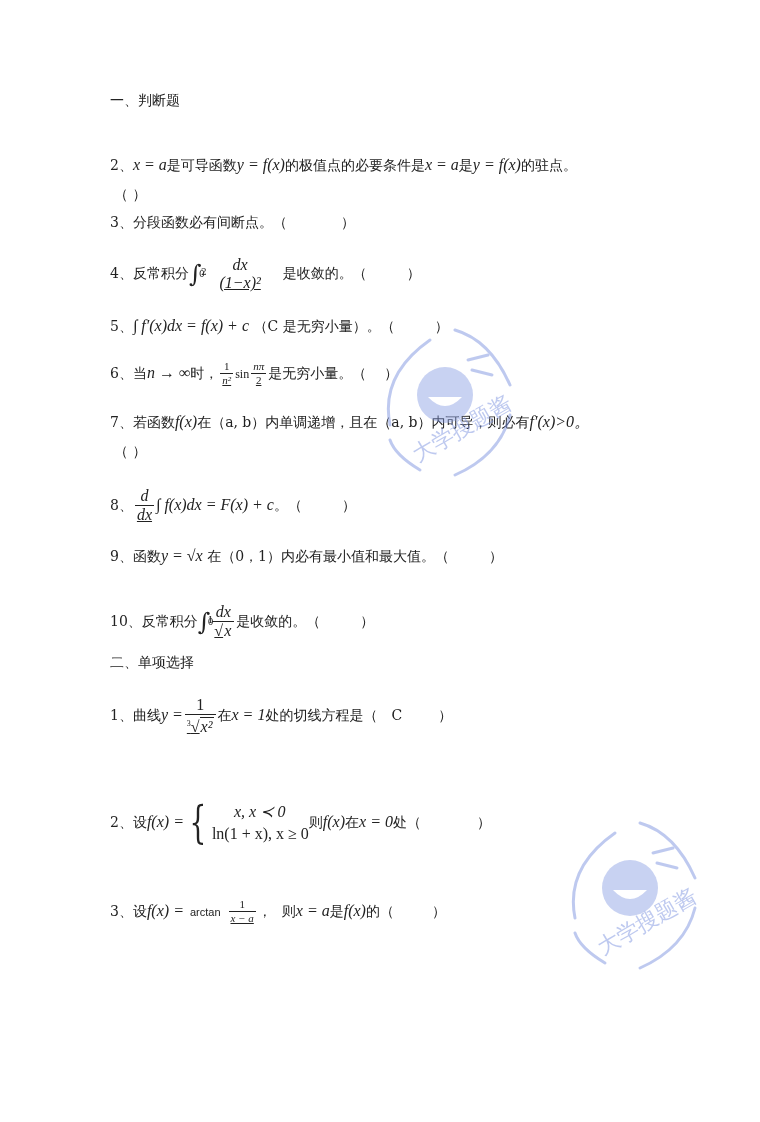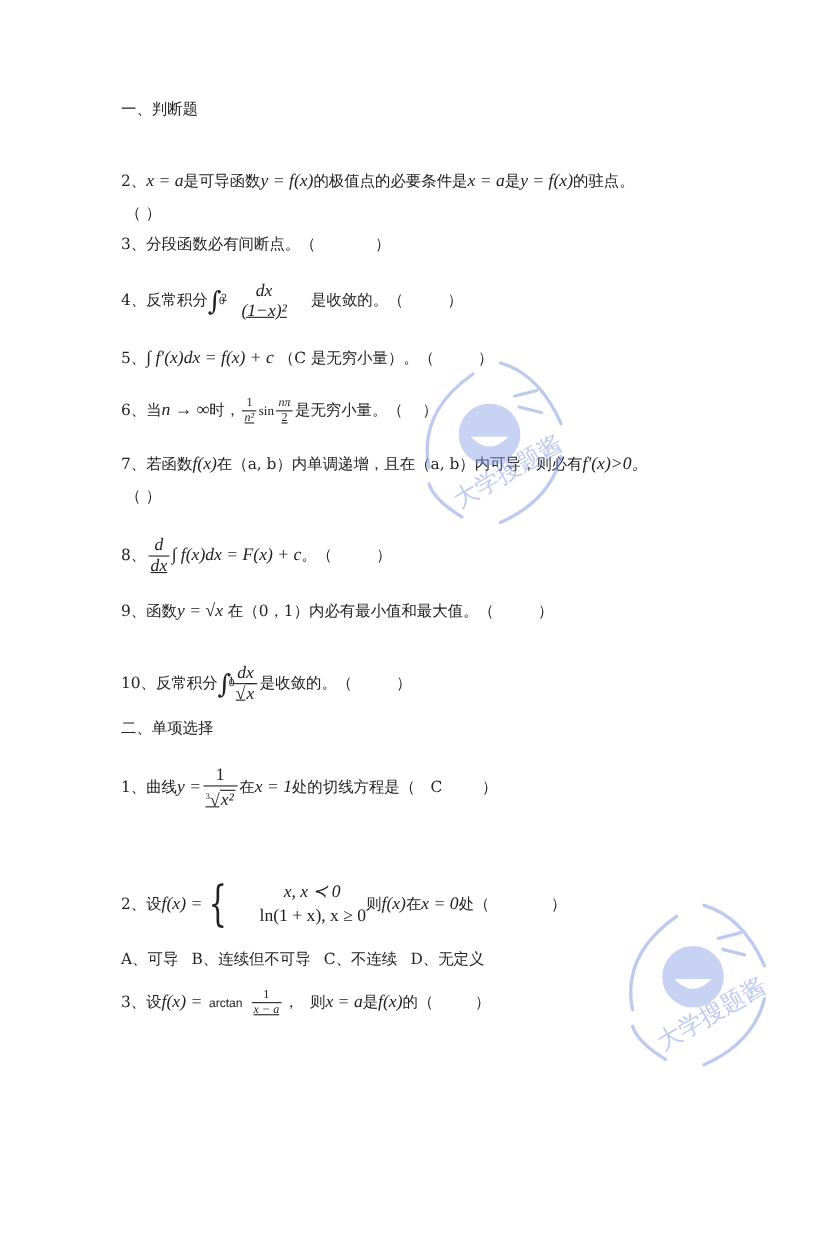--- a/index.html
+++ b/index.html
@@ -14,21 +14,21 @@
   .frac .den { display: block; line-height: 18px; padding: 0 2px; text-decoration: underline; }
   .frac.small { font-size: 11px; }
   .frac.small .num, .frac.small .den { line-height: 13px; }
   .intg { font-family: "DejaVu Serif", serif; font-size: 24px; vertical-align: middle; position: relative; display: inline-block; }
   .lim { position: absolute; font-size: 9px; font-style: normal; }
   .lim.up { top: -2px; left: 12px; }
   .lim.lo { bottom: 0px; left: 10px; }
   .sqrt { display: inline-block; }
   .sqrt .rad { border-top: 1px solid #222; padding: 0 1px; }
   .brace { font-size: 44px; font-weight: 100; vertical-align: middle; display: inline-block; line-height: 44px; transform: scaleX(0.6); }
-  .cases { display: inline-block; vertical-align: middle; font-family: "Liberation Serif", serif; font-size: 16px; margin-left: 24px; }
+  .cases { display: inline-block; vertical-align: middle; font-family: "Liberation Serif", serif; font-size: 16px; }
   .cases div { line-height: 22px; }
   .blank { display: inline-block; }
   .wm { position: absolute; width: 170px; height: 170px; opacity: 0.5; }
 </style>
 </head>
 <body>
 
 <div class="page">
 
   <div class="line" style="top:90px">一、判断题</div>
@@ -76,23 +76,20 @@
 
   <div class="line" style="top:696px">
     <span>1、</span><span>曲线</span><span class="m">y =</span><span class="frac mr"><span class="num" style="border-bottom:1px solid #222">1</span><span class="den"><sup style="font-size:8px">3</sup>√<span class="sqrt"><span class="rad m">x²</span></span></span></span><span>在</span><span class="m">x = 1</span><span>处的切线方程是（</span><span style="margin-left:14px">C</span><span class="blank" style="width:36px"></span><span>）</span>
   </div>
 
 
   <div class="line" style="top:800px; line-height:44px">
     <span>2、</span><span>设</span><span class="m">f(x) =</span><span class="brace">{</span><span class="cases"><div class="m" style="padding-left:22px">x, x ≺ 0</div><div class="mr">ln(1 + x), x ≥ 0</div></span><span>则</span><span class="m">f(x)</span><span>在</span><span class="m">x = 0</span><span>处（</span><span class="blank" style="width:56px"></span><span>）</span>
   </div>
 
-  <div class="line" style="top:862px">
-    <span>A、可导</span><span style="display:inline-block;width:12px"></span><span>B、连续但不可导</span><span style="display:inline-block;width:12px"></span><span>C、不连续</span><span style="display:inline-block;width:12px"></span><span>D、无定义</span>
-  </div>
 
   <div class="line" style="top:898px">
     <span>3、</span><span>设</span><span class="m">f(x) =</span><span style="font-family:'Liberation Sans',sans-serif;font-size:11px;margin:0 6px">arctan</span><span class="frac small m"><span class="num mr" style="font-size:11px;font-style:normal;border-bottom:1px solid #222">1</span><span class="den">x − a</span></span><span>，</span><span style="margin-left:10px">则</span><span class="m">x = a</span><span>是</span><span class="m">f(x)</span><span>的（</span><span class="blank" style="width:38px"></span><span>）</span>
   </div>
 
   <svg class="wm" style="left:360px; top:315px" viewBox="0 0 170 170">
     <g fill="none" stroke="#7f95e0" stroke-width="3" stroke-linecap="round">
       <path d="M30 110 Q20 60 70 25"></path>
       <path d="M95 15 Q130 25 150 70"></path>
       <path d="M150 100 Q140 140 95 160"></path>

